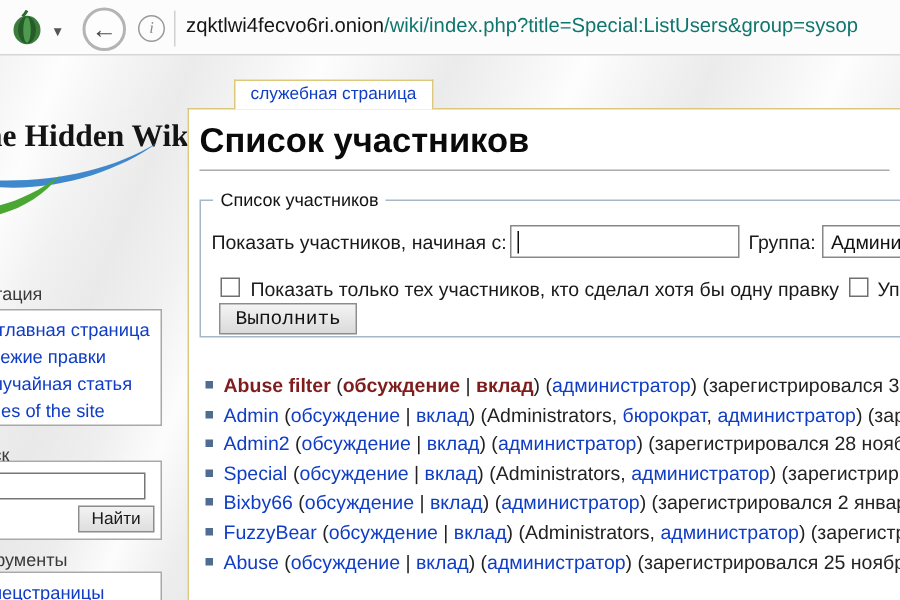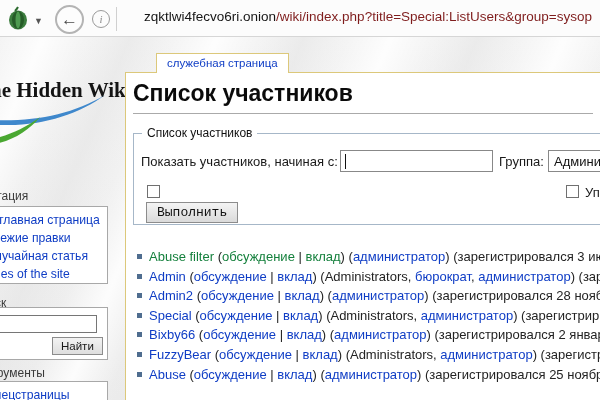--- a/index.html
+++ b/index.html
@@ -19,22 +19,22 @@
     border:2px solid #b4b4b4; background:#fdfdfd; text-align:center; line-height:25px;
     font-size:17px; font-weight:bold; color:#4a4a4a; cursor:pointer;
   }
   .info-btn {
     position:absolute; left:92px; top:10px; width:18px; height:18px; border-radius:50%;
     border:1px solid #9a9a9a; color:#8a8a8a; font-size:11px; font-style:italic;
     font-family:"Liberation Serif", serif; text-align:center; line-height:16px; cursor:pointer;
   }
   .url-sep { position:absolute; left:116px; top:7px; width:1px; height:24px; background:#d0d0d0; }
   .url-bar { position:absolute; left:124px; top:9px; font-size:13.5px; white-space:nowrap; cursor:text; }
-  .url-host { color:#151515;margin-left:20px; }
-  .url-path { color:#7f1d1d; }
+  .url-host { color:#151515; }
+  .url-path { color:#0f766e; }
   
   #pagebg {
     position:absolute; left:0; top:37px; width:600px; height:363px;
     background:
       repeating-linear-gradient(113deg,
         rgba(255,255,255,0) 0px, rgba(255,255,255,.85) 40px,
         rgba(255,255,255,0) 80px, rgba(229,229,229,.6) 120px,
         rgba(255,255,255,0) 160px),
       linear-gradient(180deg,#f4f4f4,#ececec);
   }
@@ -96,21 +96,21 @@
     position:absolute; left:12px; top:68px; height:21px; padding:2px 10px;
     background:linear-gradient(#f4f4f4,#dadada); border:1px solid #8c8c8c;
     font-size:13px; color:#111; cursor:pointer; white-space:nowrap;font-family:Liberation Mono, monospace;
   }
   
   #user-list { position:absolute; left:137px; top:247px; width:463px; list-style:none; z-index:12; }
   #user-list li { white-space:nowrap; font-size:13px; line-height:19.6px; color:#232323; }
   .bullet { display:inline-block; width:5px; height:5px; background:#4f6d8f; margin:0 7px 2px 0; vertical-align:middle; }
   .seg-plain { color:#232323; }
   .seg-link { color:#0f3dc5; cursor:pointer;text-align:right; }
-  .seg-redlink { color:#15803d; cursor:pointer; }
+  .seg-redlink { color:#7f1d1d; cursor:pointer;font-weight:bold; }
 </style>
 </head>
 <body>
 
 <div id="screen">
 
   <div id="chrome">
     <div class="onion-wrap">
       <svg width="24" height="28" viewBox="0 0 24 28">
         <path d="M12 3 C11 5 10 6 9 7" stroke="#2d6b2f" stroke-width="2" fill="none"></path>
@@ -167,20 +167,21 @@
     <div id="fieldset-legend">Список участников</div>
 
     <span class="form-label" style="left:7px; top:20px;text-align:right;">Показать участников, начиная с:</span>
     <div id="start-input">
       <div id="start-caret"></div>
     </div>
     <span class="form-label" style="left:365px; top:20px;text-align:right;">Группа:</span>
     <div id="group-select">Администраторы</div>
 
     <div class="cb" style="left:13px; top:51px;"></div>
+    <span class="form-label" style="left:33px; top:51px;">Показать только тех участников, кто сделал хотя бы одну правку</span>
     <div class="cb" style="left:432px; top:51px;"></div>
     <span class="form-label" style="left:451px; top:51px;">Упорядочить по дате регистрации</span>
 
     <button id="submit-btn">Выполнить</button>
   </fieldset>
 
   <ul id="user-list">
       <li><span class="bullet"></span><span class="seg-redlink">Abuse filter</span><span class="seg-plain"> (</span><span class="seg-redlink">обсуждение</span><span class="seg-plain"> | </span><span class="seg-redlink">вклад</span><span class="seg-plain">) (</span><span class="seg-link">администратор</span><span class="seg-plain">) (зарегистрировался 3 июл</span></li>
       <li><span class="bullet"></span><span class="seg-link">Admin</span><span class="seg-plain"> (</span><span class="seg-link">обсуждение</span><span class="seg-plain"> | </span><span class="seg-link">вклад</span><span class="seg-plain">) (Administrators, </span><span class="seg-link">бюрократ</span><span class="seg-plain">, </span><span class="seg-link">администратор</span><span class="seg-plain">) (заре</span></li>
       <li><span class="bullet"></span><span class="seg-link">Admin2</span><span class="seg-plain"> (</span><span class="seg-link">обсуждение</span><span class="seg-plain"> | </span><span class="seg-link">вклад</span><span class="seg-plain">) (</span><span class="seg-link">администратор</span><span class="seg-plain">) (зарегистрировался 28 ноябр</span></li>

